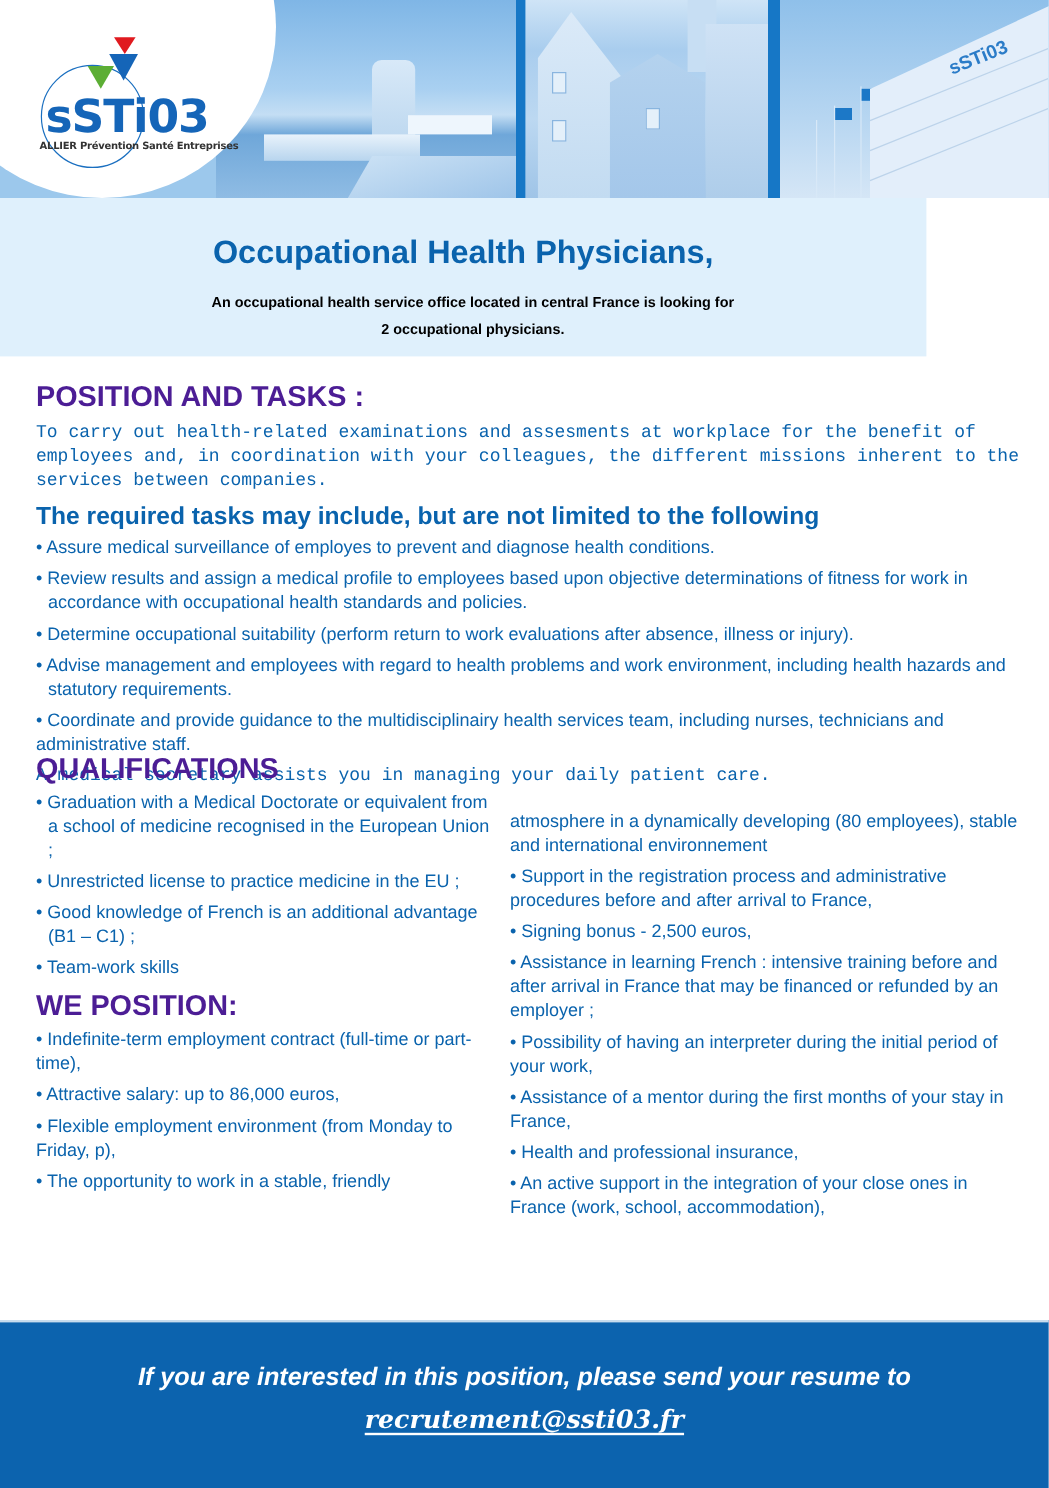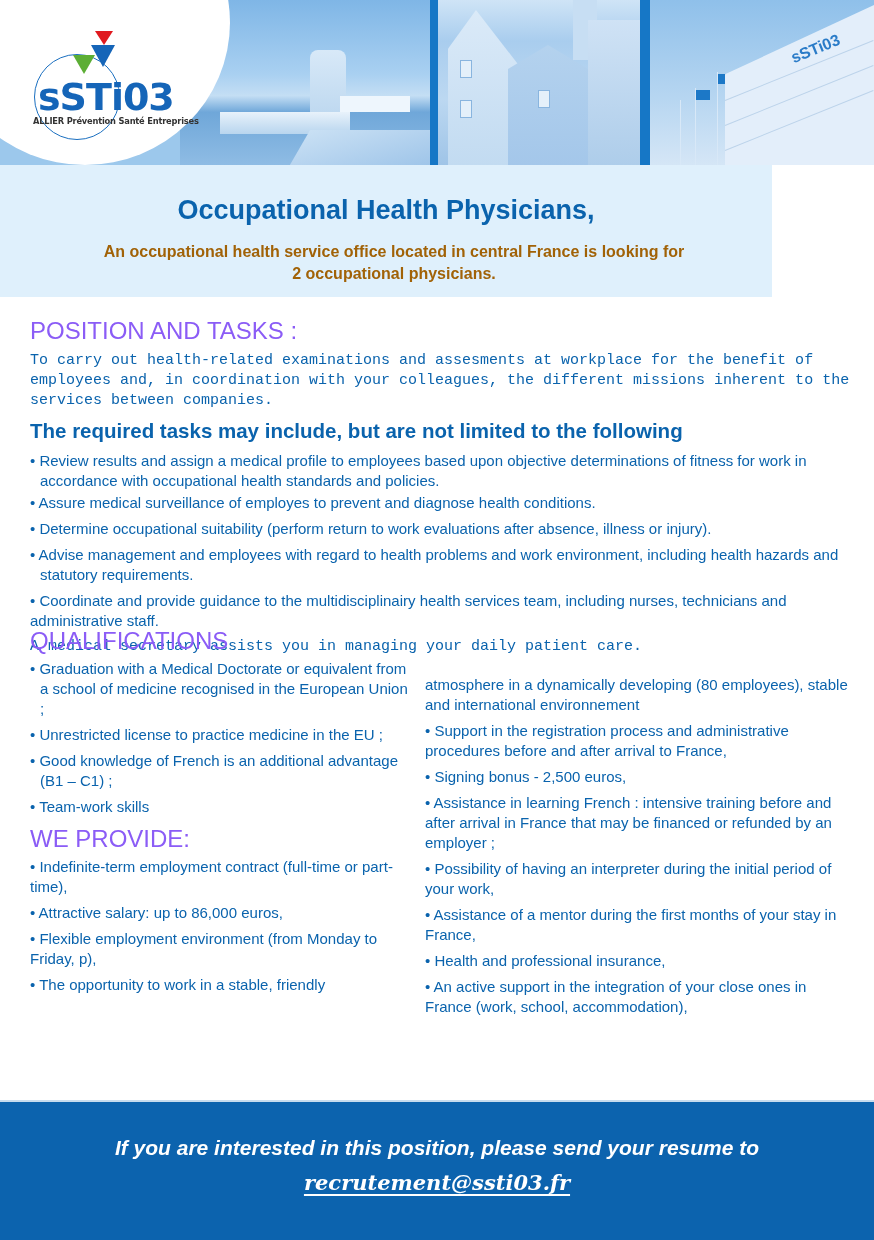--- a/index.html
+++ b/index.html
@@ -39,25 +39,25 @@
     .tri { position: absolute; width: 0; height: 0; border-left-style: solid; border-right-style: solid; border-top-style: solid; border-left-color: transparent; border-right-color: transparent; }
     .tri-red { left: 67px; top: 3px; border-left-width: 9px; border-right-width: 9px; border-top-width: 14px; border-top-color: #e01a1f; }
     .tri-blue { left: 63px; top: 17px; border-left-width: 12px; border-right-width: 12px; border-top-width: 22px; border-top-color: #1565b8; }
     .tri-green { left: 45px; top: 27px; border-left-width: 11px; border-right-width: 11px; border-top-width: 19px; border-top-color: #5cae35; }
     .logo-text { position: absolute; left: 10px; top: 50px; font-family: "DejaVu Sans", sans-serif; font-weight: bold; font-size: 38px; letter-spacing: -1px; color: #1565b8; line-height: 1; }
     .logo-tagline { position: absolute; left: 5px; top: 88px; font-family: "DejaVu Sans", sans-serif; font-size: 8.3px; font-weight: bold; color: #333; white-space: nowrap; letter-spacing: -0.2px; }
 
     
     .title-band { position: absolute; left: 0; top: 165px; width: 772px; height: 132px; background: #dff0fc; text-align: center; }
     .title { position: absolute; left: 0; right: 0; top: 30px; font-size: 27px; font-weight: bold; color: #0a63ad; }
-    .subtitle { position: absolute; left: 16px; right: 0; top: 76px; font-size: 16px; font-weight: bold; line-height: 22px; color: #a16207; }
+    .subtitle { position: absolute; left: 16px; right: 0; top: 76px; font-size: 12px; font-weight: bold; line-height: 22px; color: #000000; }
 
     
     .content { position: absolute; left: 30px; top: 315px; width: 820px; }
-    h2.section { font-size: 24px; font-weight: normal; color: #8b5cf6; line-height: 32px; }
+    h2.section { font-size: 24px; font-weight: bold; color: #4c1d95; line-height: 32px; }
     h3.sub { font-size: 20.5px; font-weight: bold; color: #0a63ad; line-height: 28px; margin-top: 6px; }
     .para { font-size: 15px; line-height: 20px; color: #0a63ad; font-family: Liberation Mono, monospace; }
     .bullet { font-size: 15px; line-height: 20px; color: #0a63ad; margin-top: 6px; }
     .bullet.indent { padding-left: 10px; text-indent: -10px; }
 
     .cols { position: absolute; left: 30px; top: 625px; width: 820px; height: 430px; }
     .col-left { position: absolute; left: 0; top: 0; width: 380px; }
     .col-right { position: absolute; left: 395px; top: 50px; width: 425px; }
 
     
@@ -117,39 +117,39 @@
     <div>An occupational health service office located in central France is looking for</div>
     <div>2 occupational physicians.</div>
   </div>
 </div>
 
 <div class="content">
   <h2 class="section">POSITION AND TASKS :</h2>
   <p class="para" style="margin-top:4px">To carry out health-related examinations and assesments at workplace for the benefit of employees and, in coordination with your colleagues, the different missions inherent to the services between companies.</p>
   <h3 class="sub">The required tasks may include, but are not limited to the following</h3>
   <div>
+    <p class="bullet" style="margin-top:2px">• Assure medical surveillance of employes to prevent and diagnose health conditions.</p>
     <p class="bullet indent">• Review results and assign a medical profile to employees based upon objective determinations of fitness for work in accordance with occupational health standards and policies.</p>
-    <p class="bullet" style="margin-top:2px">• Assure medical surveillance of employes to prevent and diagnose health conditions.</p>
     <p class="bullet">• Determine occupational suitability (perform return to work evaluations after absence, illness or injury).</p>
     <p class="bullet indent">• Advise management and employees with regard to health problems and work environment, including health hazards and statutory requirements.</p>
     <p class="bullet">• Coordinate and provide guidance to the multidisciplinairy health services team, including nurses, technicians and administrative staff.</p>
   </div>
   <p class="para" style="margin-top:6px">A medical secretary assists you in managing your daily patient care.</p>
 </div>
 
 <div class="cols">
   <div class="col-left">
     <h2 class="section">QUALIFICATIONS</h2>
     <div>
       <p class="bullet indent" style="margin-top:2px">• Graduation with a Medical Doctorate or equivalent from a school of medicine recognised in the European Union ;</p>
       <p class="bullet indent">• Unrestricted license to practice medicine in the EU ;</p>
       <p class="bullet indent">• Good knowledge of French is an additional advantage (B1 – C1) ;</p>
       <p class="bullet indent">• Team-work skills</p>
     </div>
-    <h2 class="section" style="margin-top:6px">WE PROVIDE:</h2>
+    <h2 class="section" style="margin-top:6px">WE POSITION:</h2>
     <div>
       <p class="bullet" style="margin-top:2px">• Indefinite-term employment contract (full-time or part-time),</p>
       <p class="bullet">• Attractive salary: up to 86,000 euros,</p>
       <p class="bullet">• Flexible employment environment (from Monday to Friday, p),</p>
       <p class="bullet">• The opportunity to work in a stable, friendly</p>
     </div>
   </div>
 
   <div class="col-right">
     <p class="bullet" style="margin-top:0">atmosphere in a dynamically developing (80 employees), stable and international environnement</p>

